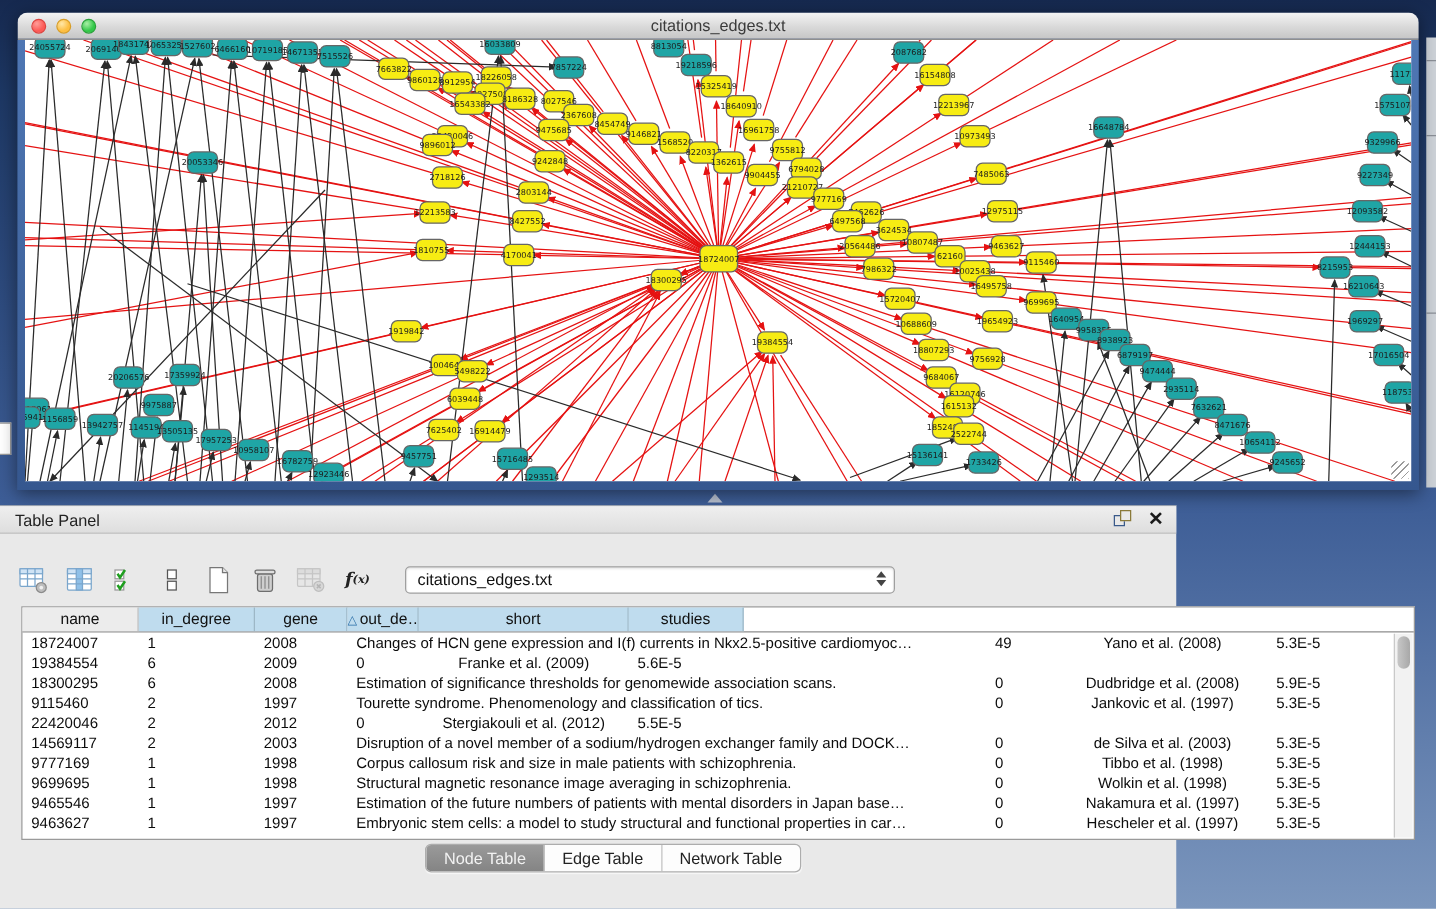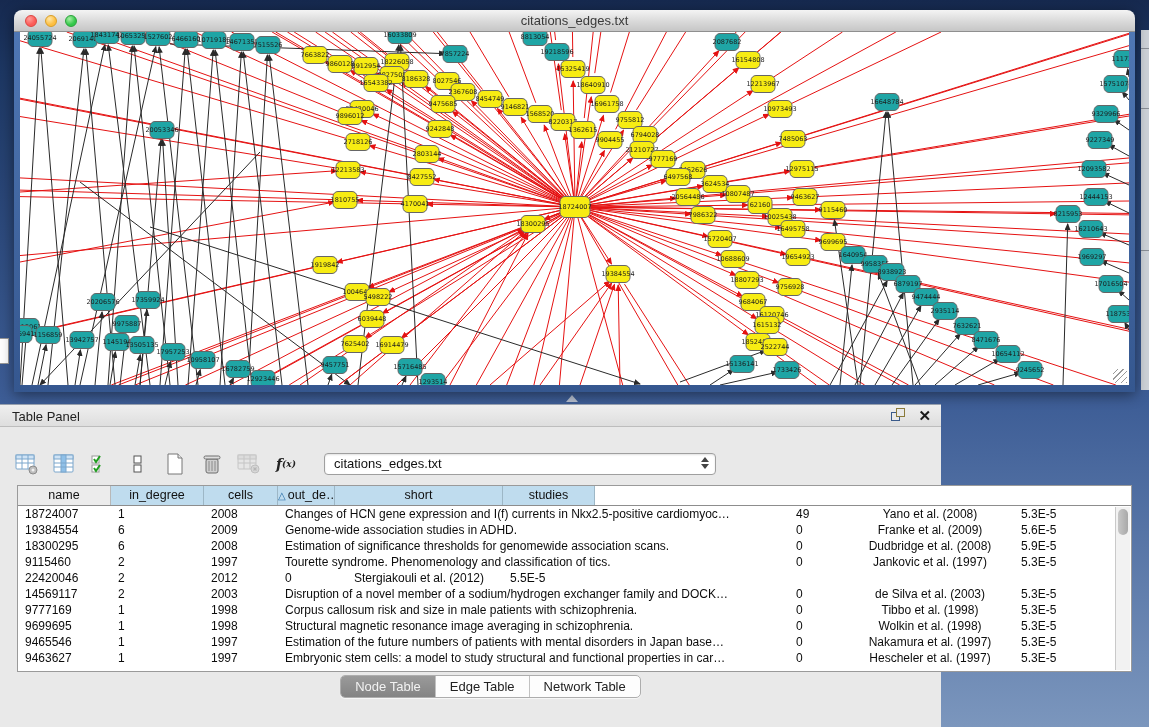--- a/index.html
+++ b/index.html
@@ -696,40 +696,39 @@
           <i class="up"></i>
           <i class="dn"></i>
         </span>
     </div>
   </div>
 
   <div class="tablewrap">
     <div class="thead" id="thead">
         <div class="th gray" style="width: 93px;">name</div>
         <div class="th" style="width: 93px;">in_degree</div>
-        <div class="th" style="width: 74px;">cells</div>
+        <div class="th" style="width: 74px;">gene</div>
         <div class="th" style="width: 57px;"><span class="tri">△</span>out_de…</div>
         <div class="th" style="width: 168px;">short</div>
         <div class="th" style="width: 92px;">studies</div>
       </div>
     <div class="tbody" id="tbody">
         <div class="tr">
           <div class="td" style="width: 93px;">18724007</div>
           <div class="td" style="width: 93px;">1</div>
           <div class="td" style="width: 74px;">2008</div>
           <div class="td" style="width: 511px;">Changes of HCN gene expression and I(f) currents in Nkx2.5-positive cardiomyoc…</div>
           <div class="td" style="width: 57px;">49</div>
           <div class="td center" style="width: 168px;">Yano et al. (2008)</div>
           <div class="td" style="width: 92px;">5.3E-5</div>
         </div>
         <div class="tr">
           <div class="td" style="width: 93px;">19384554</div>
           <div class="td" style="width: 93px;">6</div>
           <div class="td" style="width: 74px;">2009</div>
-          <div class="td" style="width: 511px;">Genome-wide association studies in ADHD.</div>
           <div class="td" style="width: 57px;">0</div>
           <div class="td center" style="width: 168px;">Franke et al. (2009)</div>
           <div class="td" style="width: 92px;">5.6E-5</div>
         </div>
         <div class="tr">
           <div class="td" style="width: 93px;">18300295</div>
           <div class="td" style="width: 93px;">6</div>
           <div class="td" style="width: 74px;">2008</div>
           <div class="td" style="width: 511px;">Estimation of significance thresholds for genomewide association scans.</div>
           <div class="td" style="width: 57px;">0</div>

